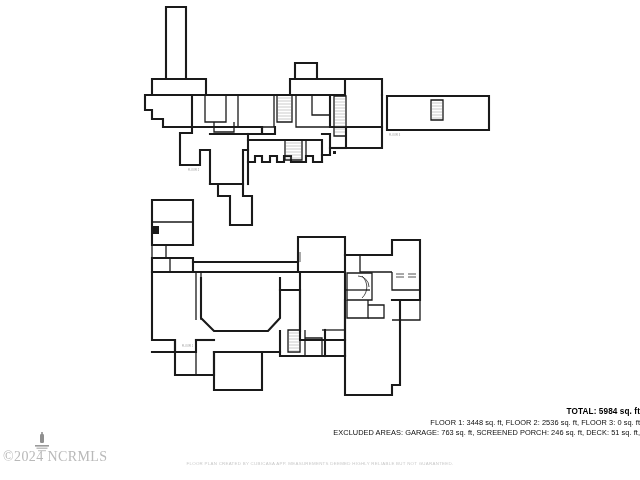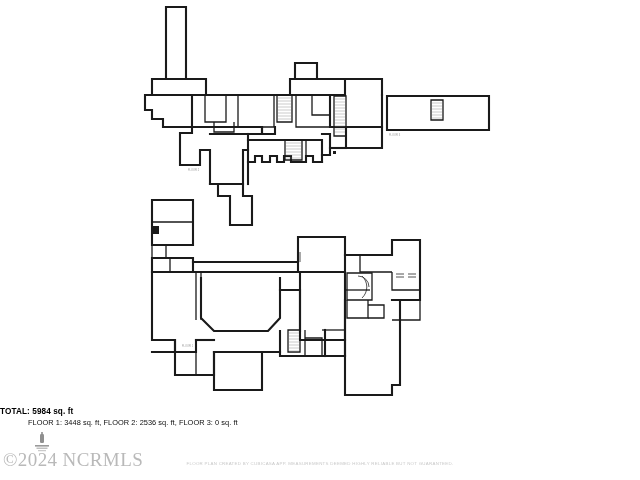--- a/index.html
+++ b/index.html
@@ -23,21 +23,21 @@
     width: 640px;
     height: 480px;
   }
 
   
   .summary {
     position: absolute;
     left: 0;
     top: 407px;
     width: 640px;
-    text-align: left;
+    text-align: right;
     line-height: 10.6px;
   }
   .summary .total {
     font-size: 8.2px;
     font-weight: bold;
     letter-spacing: .1px;
     color: #000;
     display: block;
   }
   .summary .line {
@@ -63,21 +63,21 @@
     position: absolute;
     left: 3px;
     top: 432px;
     width: 120px;
     height: 46px;
   }
   .watermark .wm-text {
     position: absolute;
     left: 0;
     top: 17px;
-    font-size: 19px;
+    font-size: 14px;
     letter-spacing: .4px;
     color: #b9b9b9;
     font-family: "Liberation Serif", serif;
     white-space: nowrap;
   }
   .watermark .wm-mark {
     position: absolute;
     left: 28px;
     top: 0px;
     width: 22px;
@@ -230,20 +230,21 @@
     <path class="w" d="M345,300 L345,395 L392,395 L392,385 L400,385 L400,300"></path>
     <path class="w" d="M345,340 L345,356"></path>
 
     <text class="cap" x="182" y="347">FLOOR 1</text>
   </g>
 </svg>
 
 <div class="summary">
   <span class="total">TOTAL: 5984 sq. ft</span>
   <span class="line">FLOOR 1: 3448 sq. ft, FLOOR 2: 2536 sq. ft, FLOOR 3: 0 sq. ft</span>
+  <span class="line">EXCLUDED AREAS: GARAGE: 763 sq. ft, SCREENED PORCH: 246 sq. ft, DECK: 51 sq. ft,</span>
 </div>
 
 <div class="disclaimer">FLOOR PLAN CREATED BY CUBICASA APP. MEASUREMENTS DEEMED HIGHLY RELIABLE BUT NOT GUARANTEED.</div>
 
 <div class="watermark">
   <svg class="wm-mark" viewBox="0 0 22 22" xmlns="http://www.w3.org/2000/svg">
     <rect x="9" y="2" width="4" height="9" rx="1.2" fill="#8f8f8f"></rect>
     <rect x="10.2" y="0" width="1.6" height="2.4" fill="#8f8f8f"></rect>
     <path d="M4 13 h14 v1.6 H4 Z" fill="#9a9a9a"></path>
     <path d="M5.5 15.6 h11 v1.2 h-11 Z" fill="#b0b0b0"></path>

